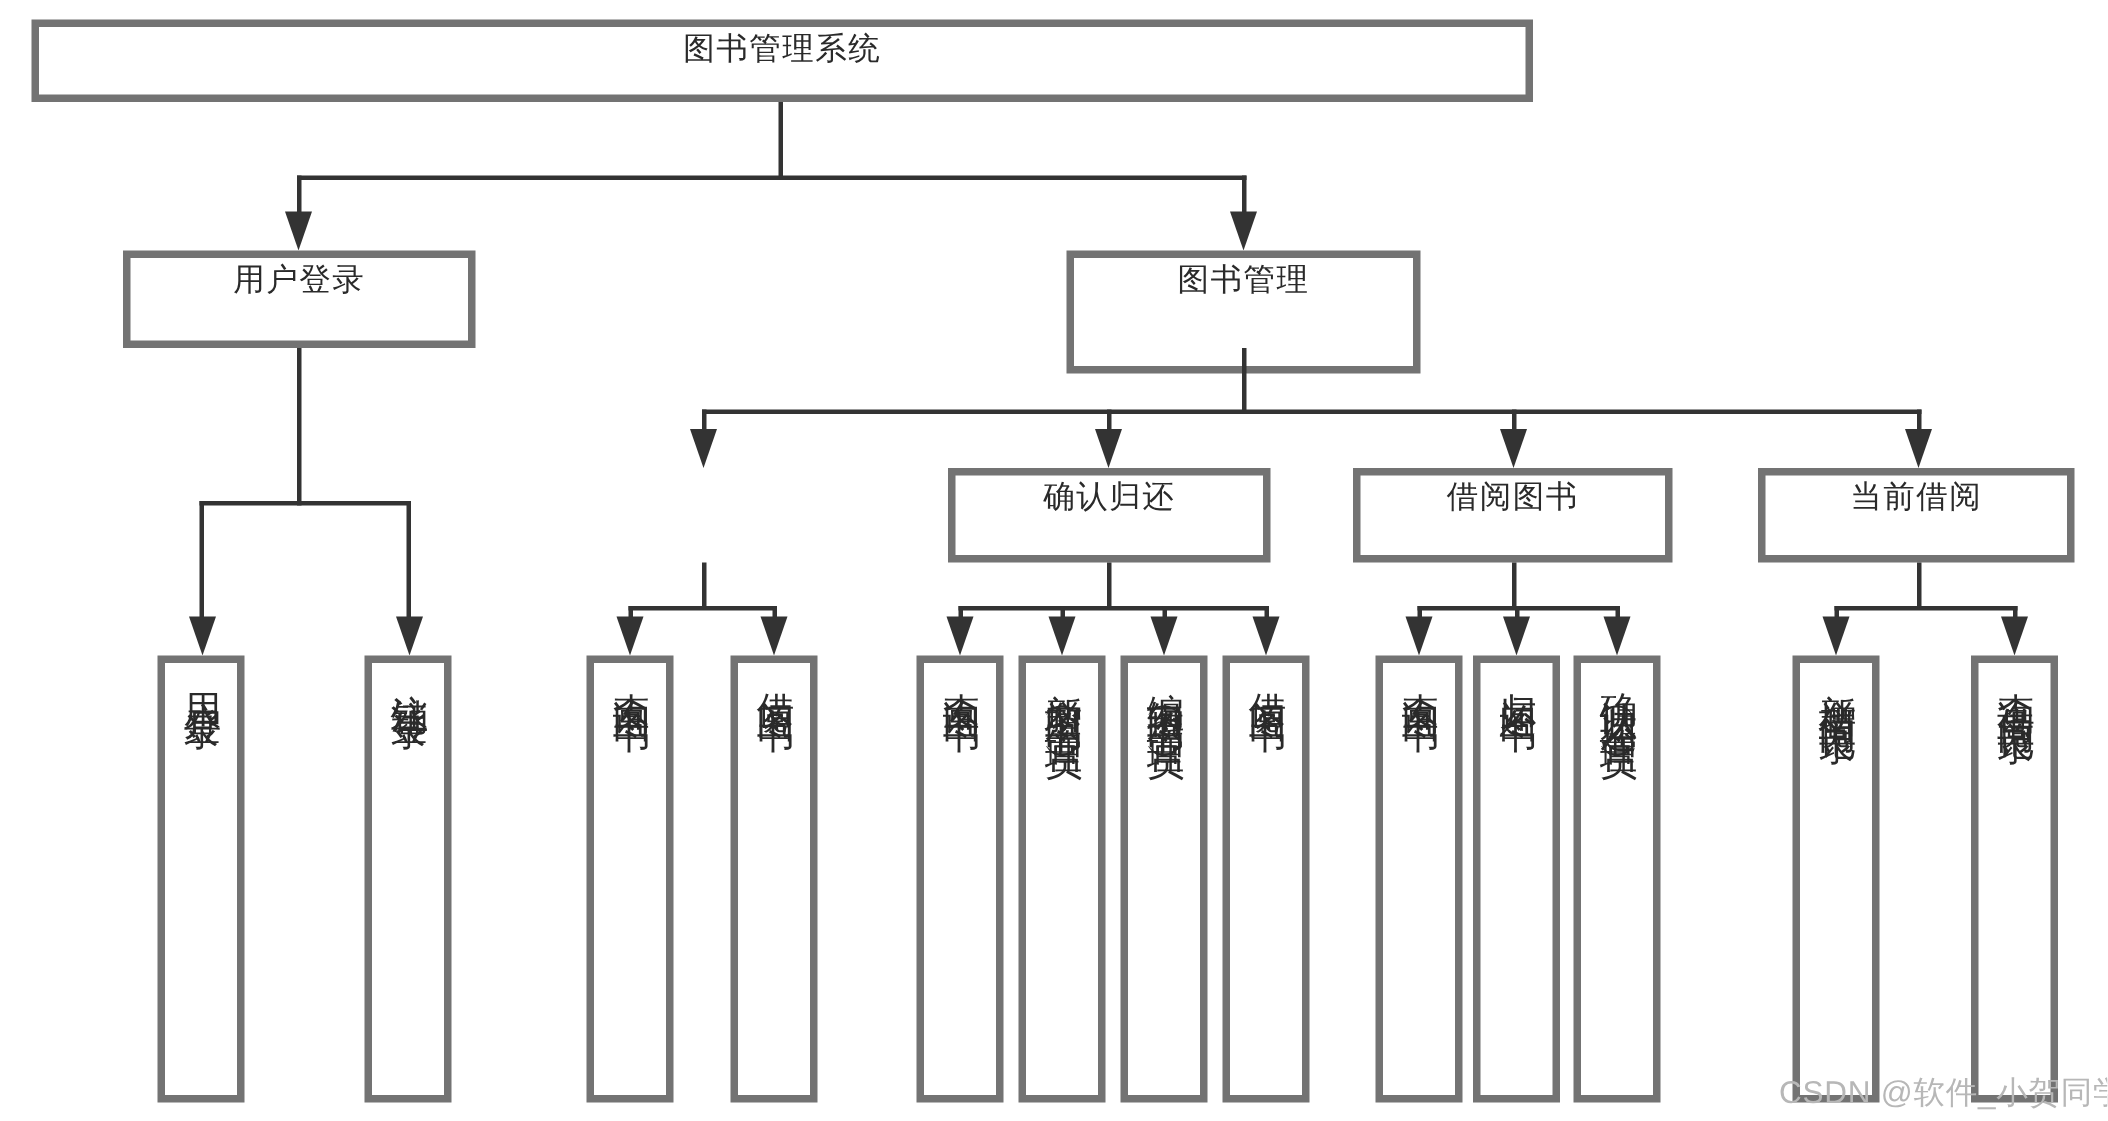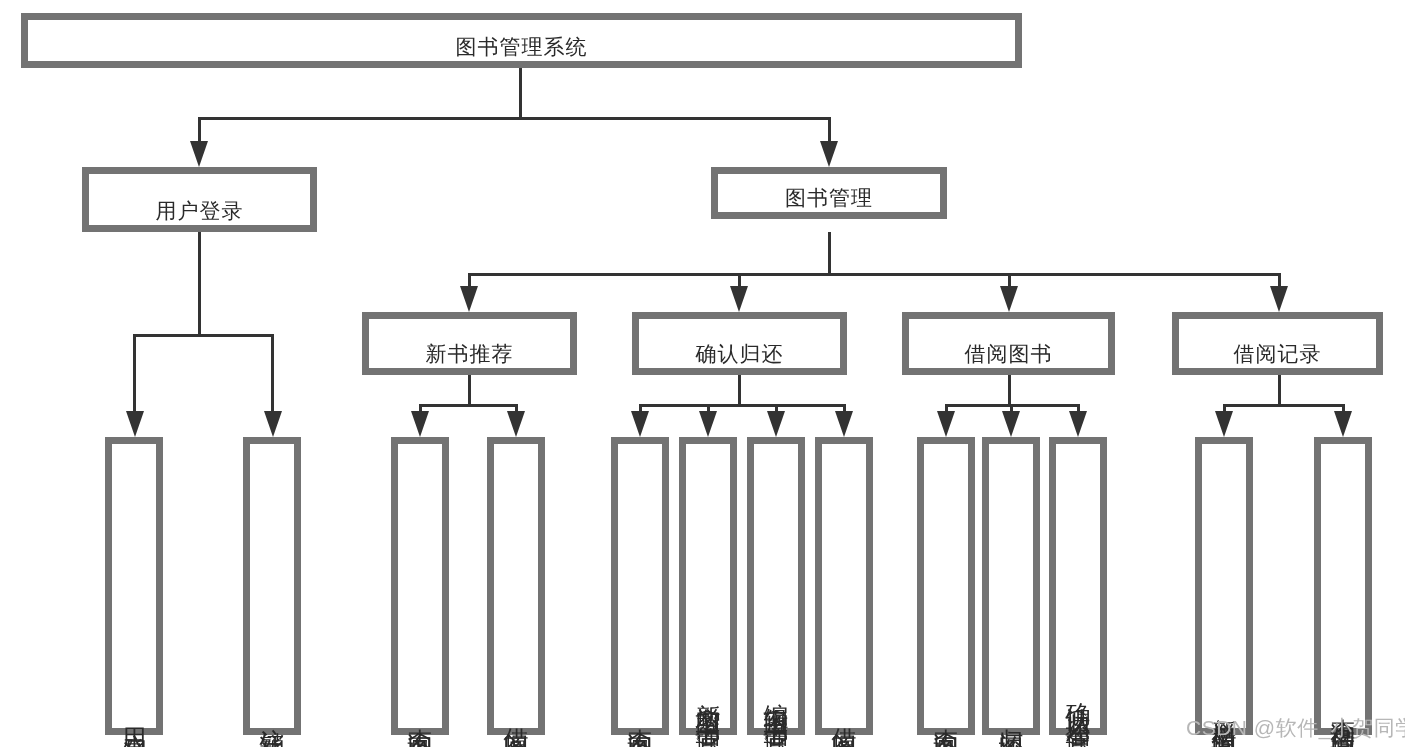--- a/index.html
+++ b/index.html
@@ -11,23 +11,23 @@
     width: 1405px;
     height: 747px;
     background: #ffffff;
     overflow: hidden;
   }
 
   
   .box {
     position: absolute;
     background: #ffffff;
-    border: 7px solid #737373;
+    border: 5px solid #737373;
     display: flex;
-    align-items: flex-end;
+    align-items: flex-start;
     justify-content: center;
   }
   .hlabel {
     color: #2a2a2a;
     font-size: 21px;
     letter-spacing: 1px;
     white-space: nowrap;
   }
   .vbox {
     top: 437px;
@@ -81,21 +81,21 @@
   <div class="ln" style="left:519px;top:68px;width:3px;height:51px"></div>
   <div class="ln" style="left:198px;top:117px;width:633px;height:3px"></div>
   <div class="ln" style="left:198px;top:117px;width:3px;height:26px"></div>
   <div class="ln" style="left:828px;top:117px;width:3px;height:26px"></div>
   <div class="arrow" style="left:190px;top:141px"></div>
   <div class="arrow" style="left:820px;top:141px"></div>
 
   <div class="box" style="left:82px;top:167px;width:235px;height:65px">
     <span class="hlabel">用户登录</span>
   </div>
-  <div class="box" style="left:711px;top:167px;width:236px;height:52px">
+  <div class="box" style="left:711px;top:167px;width:236px;height:82px">
     <span class="hlabel">图书管理</span>
   </div>
 
   <div class="ln" style="left:198px;top:232px;width:3px;height:105px"></div>
   <div class="ln" style="left:133px;top:334px;width:141px;height:3px"></div>
   <div class="ln" style="left:133px;top:334px;width:3px;height:79px"></div>
   <div class="ln" style="left:271px;top:334px;width:3px;height:79px"></div>
   <div class="arrow" style="left:126px;top:411px"></div>
   <div class="arrow" style="left:264px;top:411px"></div>
 
@@ -103,31 +103,28 @@
   <div class="ln" style="left:468px;top:273px;width:813px;height:3px"></div>
   <div class="ln" style="left:468px;top:273px;width:3px;height:15px"></div>
   <div class="ln" style="left:738px;top:273px;width:3px;height:15px"></div>
   <div class="ln" style="left:1008px;top:273px;width:3px;height:15px"></div>
   <div class="ln" style="left:1278px;top:273px;width:3px;height:15px"></div>
   <div class="arrow" style="left:460px;top:286px"></div>
   <div class="arrow" style="left:730px;top:286px"></div>
   <div class="arrow" style="left:1000px;top:286px"></div>
   <div class="arrow" style="left:1270px;top:286px"></div>
 
-  <div class="box" style="left:362px;top:312px;width:215px;height:63px">
-    <span class="hlabel">新书推荐</span>
-  </div>
   <div class="box" style="left:632px;top:312px;width:215px;height:63px">
     <span class="hlabel">确认归还</span>
   </div>
   <div class="box" style="left:902px;top:312px;width:213px;height:63px">
     <span class="hlabel">借阅图书</span>
   </div>
   <div class="box" style="left:1172px;top:312px;width:211px;height:63px">
-    <span class="hlabel">借阅记录</span>
+    <span class="hlabel">当前借阅</span>
   </div>
 
   <div class="ln" style="left:468px;top:375px;width:3px;height:31px"></div>
   <div class="ln" style="left:419px;top:404px;width:99px;height:3px"></div>
   <div class="ln" style="left:419px;top:404px;width:3px;height:9px"></div>
   <div class="ln" style="left:515px;top:404px;width:3px;height:9px"></div>
   <div class="arrow" style="left:411px;top:411px"></div>
   <div class="arrow" style="left:507px;top:411px"></div>
 
   <div class="ln" style="left:738px;top:375px;width:3px;height:31px"></div>

